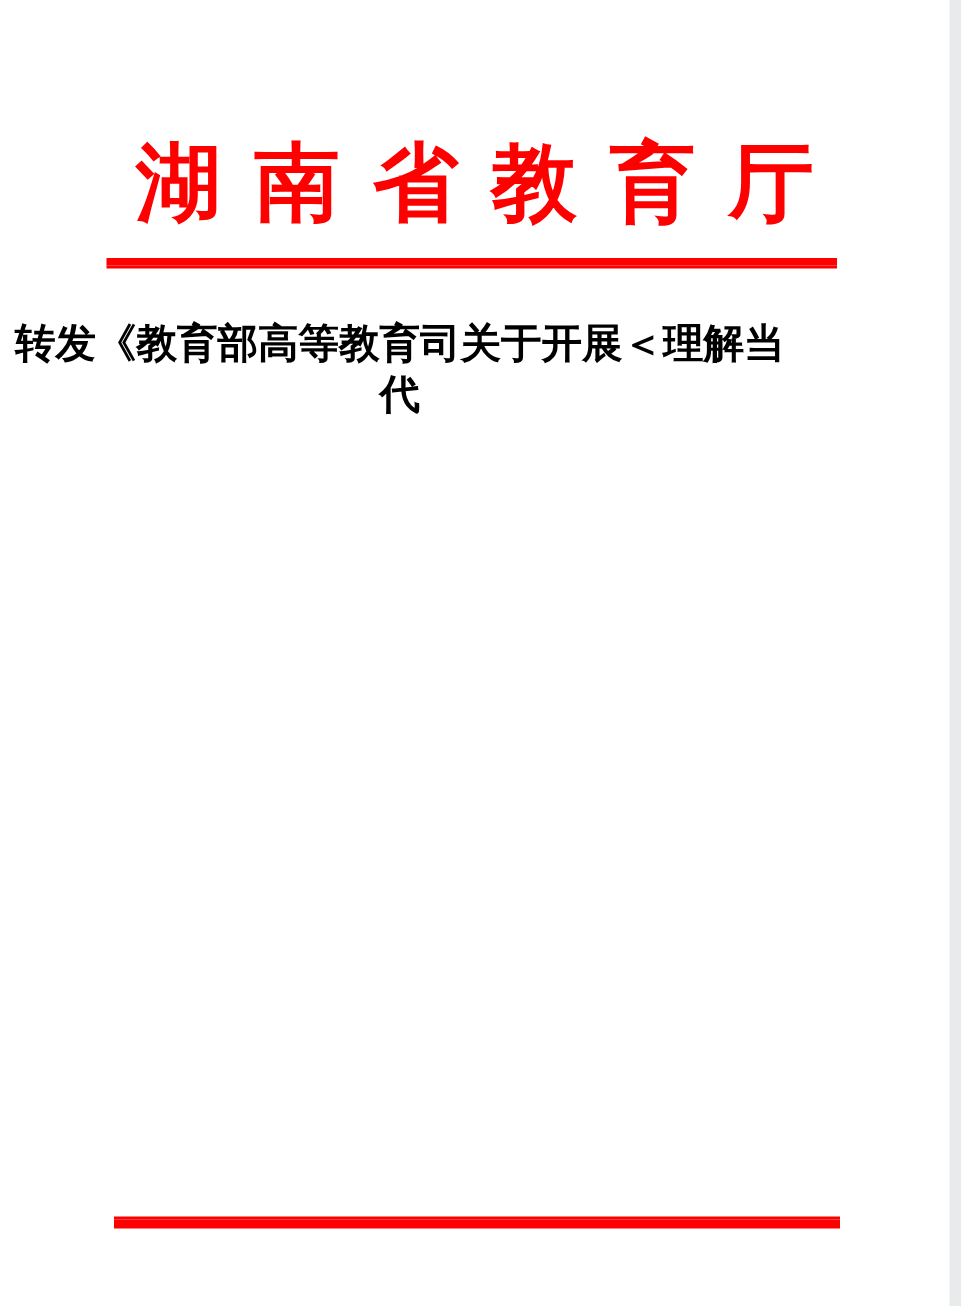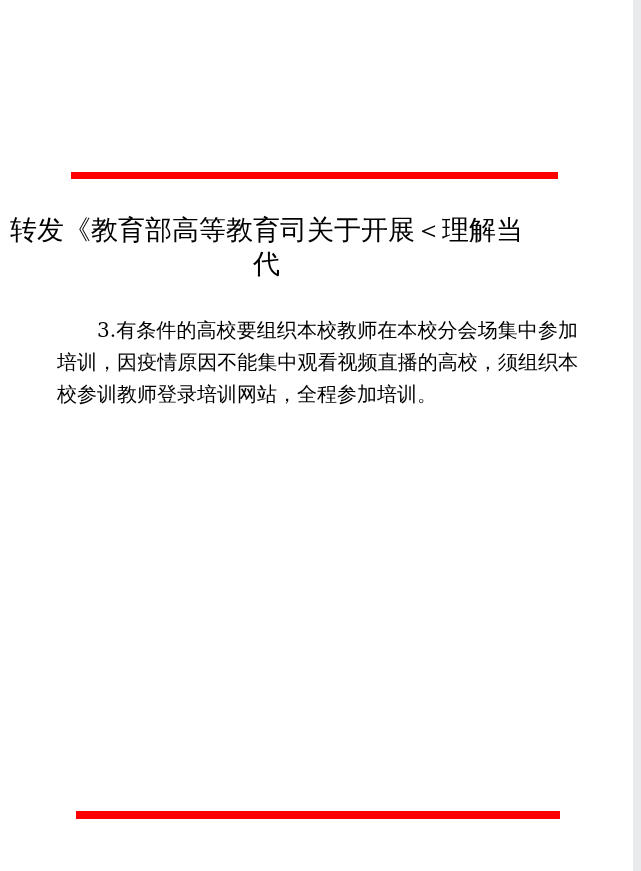--- a/index.html
+++ b/index.html
@@ -51,49 +51,51 @@
     position:absolute;left:76px;top:811px;
     width:484px;height:2px;
     background:var(--page-white);
     border-top:2px solid var(--accent-red);
     border-bottom:6px solid var(--accent-red);
   }
   .doc-title{
     position:absolute;top:213px;left:0;
     width:533px;
     text-align:center;
-    font-weight:normal;
+    font-weight:bold;
     font-size:27px;
     line-height:34px;
     color:#000;
   }
   .body-text{
     position:absolute;top:314px;left:57px;
     width:521px;
     font-size:20px;
     line-height:32px;
     text-align:justify;
     color:#000;
   }
   .body-text p{margin:0;}
   .body-text p.indent{text-indent:2em;}
 </style>
 </head>
 <body>
 
 <div class="page">
 
+  <div class="letterhead">
+    <span>湖南省教育厅</span>
+  </div>
 
   <div class="rule-top"></div>
 
   <div class="doc-title">
     <div>转发《教育部高等教育司关于开展＜理解当代</div>
   </div>
 
   <div class="body-text">
-    <p class="indent">3.有条件的高校要组织本校教师在本校分会场集中参加培训，因疫情原因不能集中观看视频直播的高校，须组织本校参训教师登录培训网站，全程参加培训。</p>
   </div>
 
   <div class="rule-bottom"></div>
 
   <div class="edge-strip"></div>
 
 </div>
 
 </body></html>

